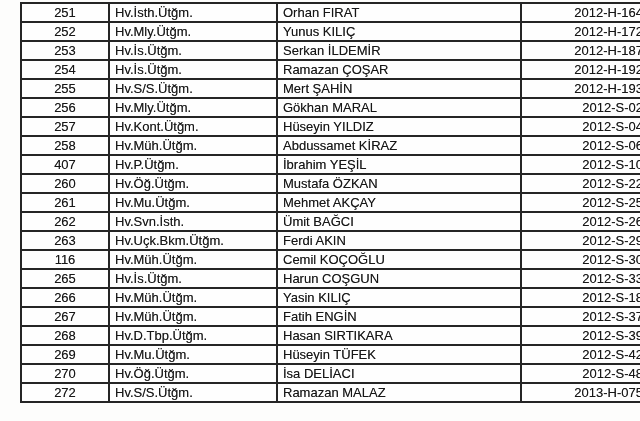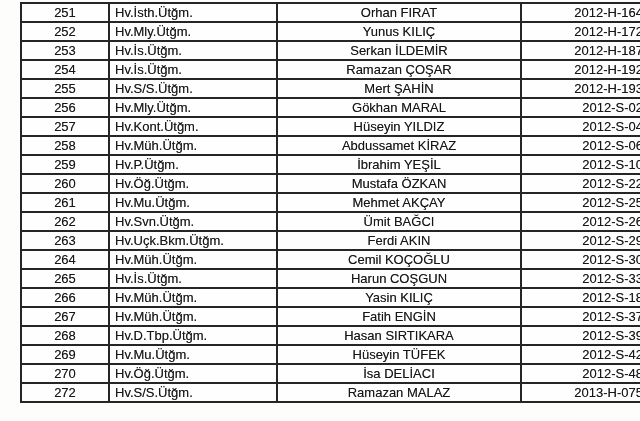--- a/index.html
+++ b/index.html
@@ -32,21 +32,21 @@
     line-height: 15px;
     color: #171717;
     white-space: nowrap;
     overflow: hidden;
     background: #fefefe;
     
     text-shadow: 0 0 0.4px rgba(20,20,20,0.55);
   }
   td.col-no   { width: 88px;  text-align: center; padding: 0 2px; }
   td.col-rank { width: 168px; text-align: left; }
-  td.col-name { width: 244px; text-align: center; }
+  td.col-name { width: 244px; text-align: left; }
   td.col-code { width: 128px; text-align: right; }
 </style>
 </head>
 <body>
 
 <div class="scan-page">
   <table class="personnel">
     <tbody id="table-body">
         <tr>
           <td class="col-no">251</td>
@@ -90,51 +90,51 @@
           <td class="col-name">Hüseyin YILDIZ</td>
           <td class="col-code">2012-S-04</td>
         </tr>
         <tr>
           <td class="col-no">258</td>
           <td class="col-rank">Hv.Müh.Ütğm.</td>
           <td class="col-name">Abdussamet KİRAZ</td>
           <td class="col-code">2012-S-06</td>
         </tr>
         <tr>
-          <td class="col-no">259</td>
+          <td class="col-no">407</td>
           <td class="col-rank">Hv.P.Ütğm.</td>
           <td class="col-name">İbrahim YEŞİL</td>
           <td class="col-code">2012-S-10</td>
         </tr>
         <tr>
           <td class="col-no">260</td>
           <td class="col-rank">Hv.Öğ.Ütğm.</td>
           <td class="col-name">Mustafa ÖZKAN</td>
           <td class="col-code">2012-S-22</td>
         </tr>
         <tr>
           <td class="col-no">261</td>
           <td class="col-rank">Hv.Mu.Ütğm.</td>
           <td class="col-name">Mehmet AKÇAY</td>
           <td class="col-code">2012-S-25</td>
         </tr>
         <tr>
           <td class="col-no">262</td>
-          <td class="col-rank">Hv.Svn.Ütğm.</td>
+          <td class="col-rank">Hv.Svn.İsth.</td>
           <td class="col-name">Ümit BAĞCI</td>
           <td class="col-code">2012-S-26</td>
         </tr>
         <tr>
           <td class="col-no">263</td>
           <td class="col-rank">Hv.Uçk.Bkm.Ütğm.</td>
           <td class="col-name">Ferdi AKIN</td>
           <td class="col-code">2012-S-29</td>
         </tr>
         <tr>
-          <td class="col-no">264</td>
+          <td class="col-no">116</td>
           <td class="col-rank">Hv.Müh.Ütğm.</td>
           <td class="col-name">Cemil KOÇOĞLU</td>
           <td class="col-code">2012-S-30</td>
         </tr>
         <tr>
           <td class="col-no">265</td>
           <td class="col-rank">Hv.İs.Ütğm.</td>
           <td class="col-name">Harun COŞGUN</td>
           <td class="col-code">2012-S-33</td>
         </tr>

